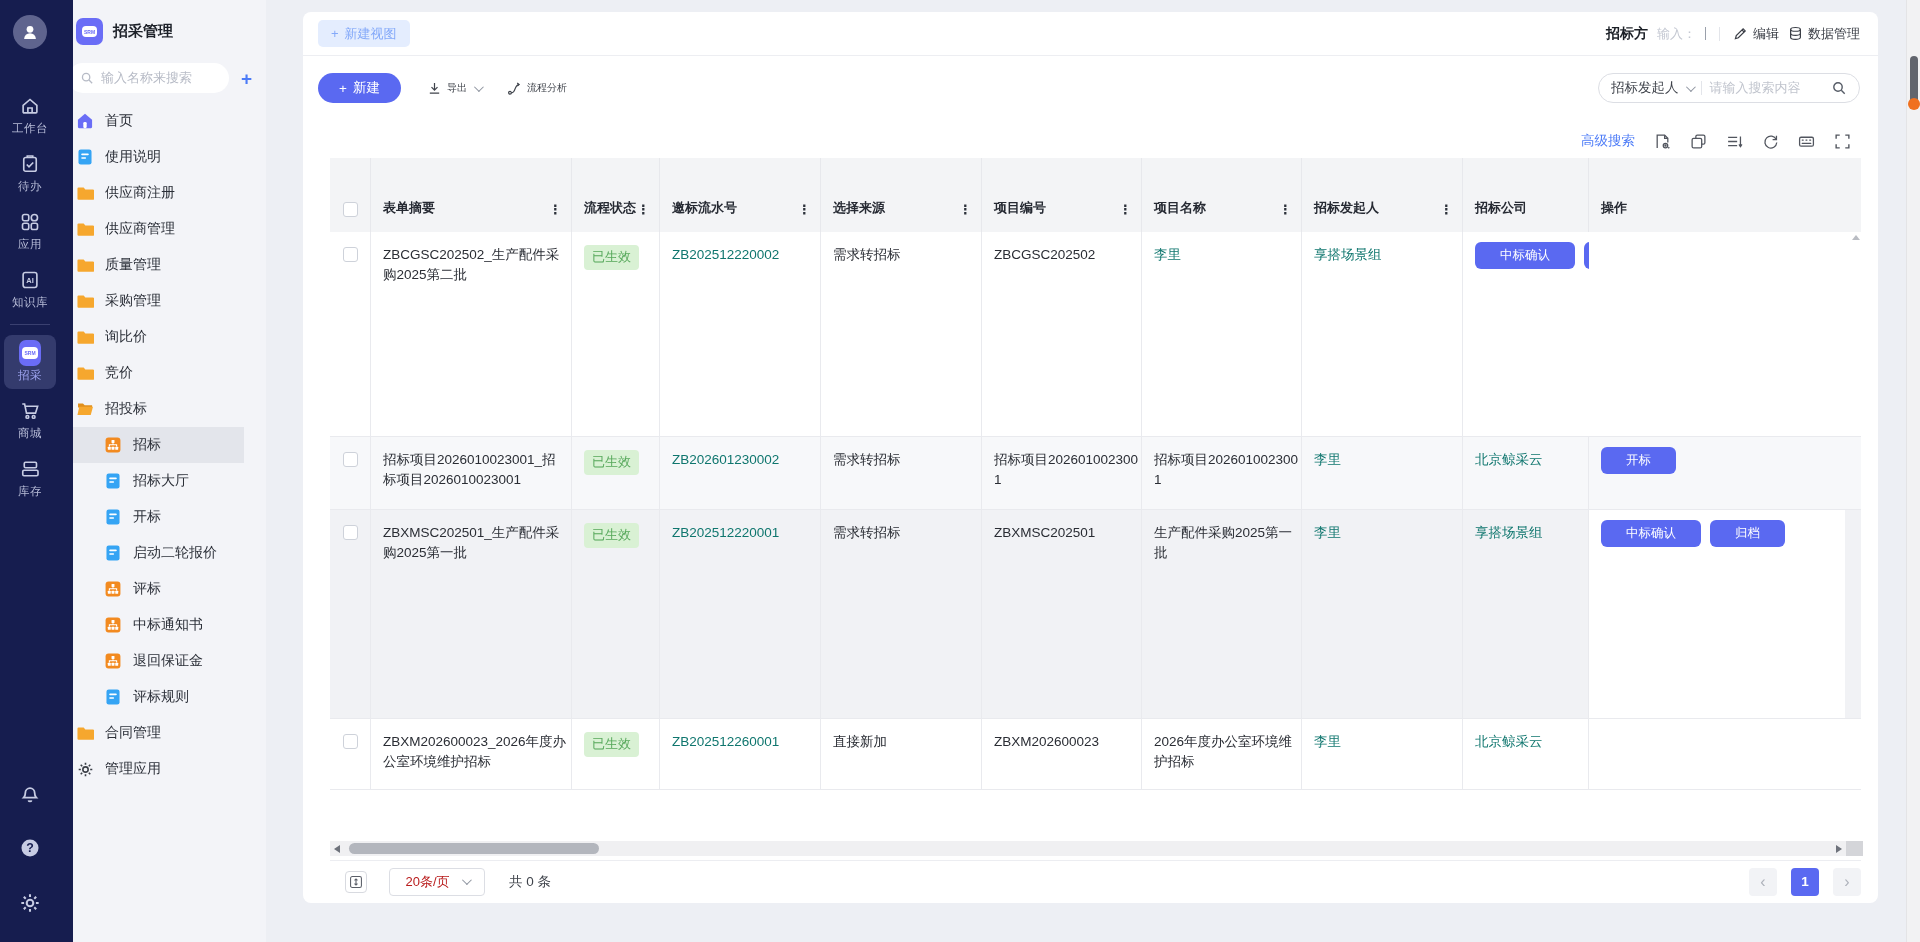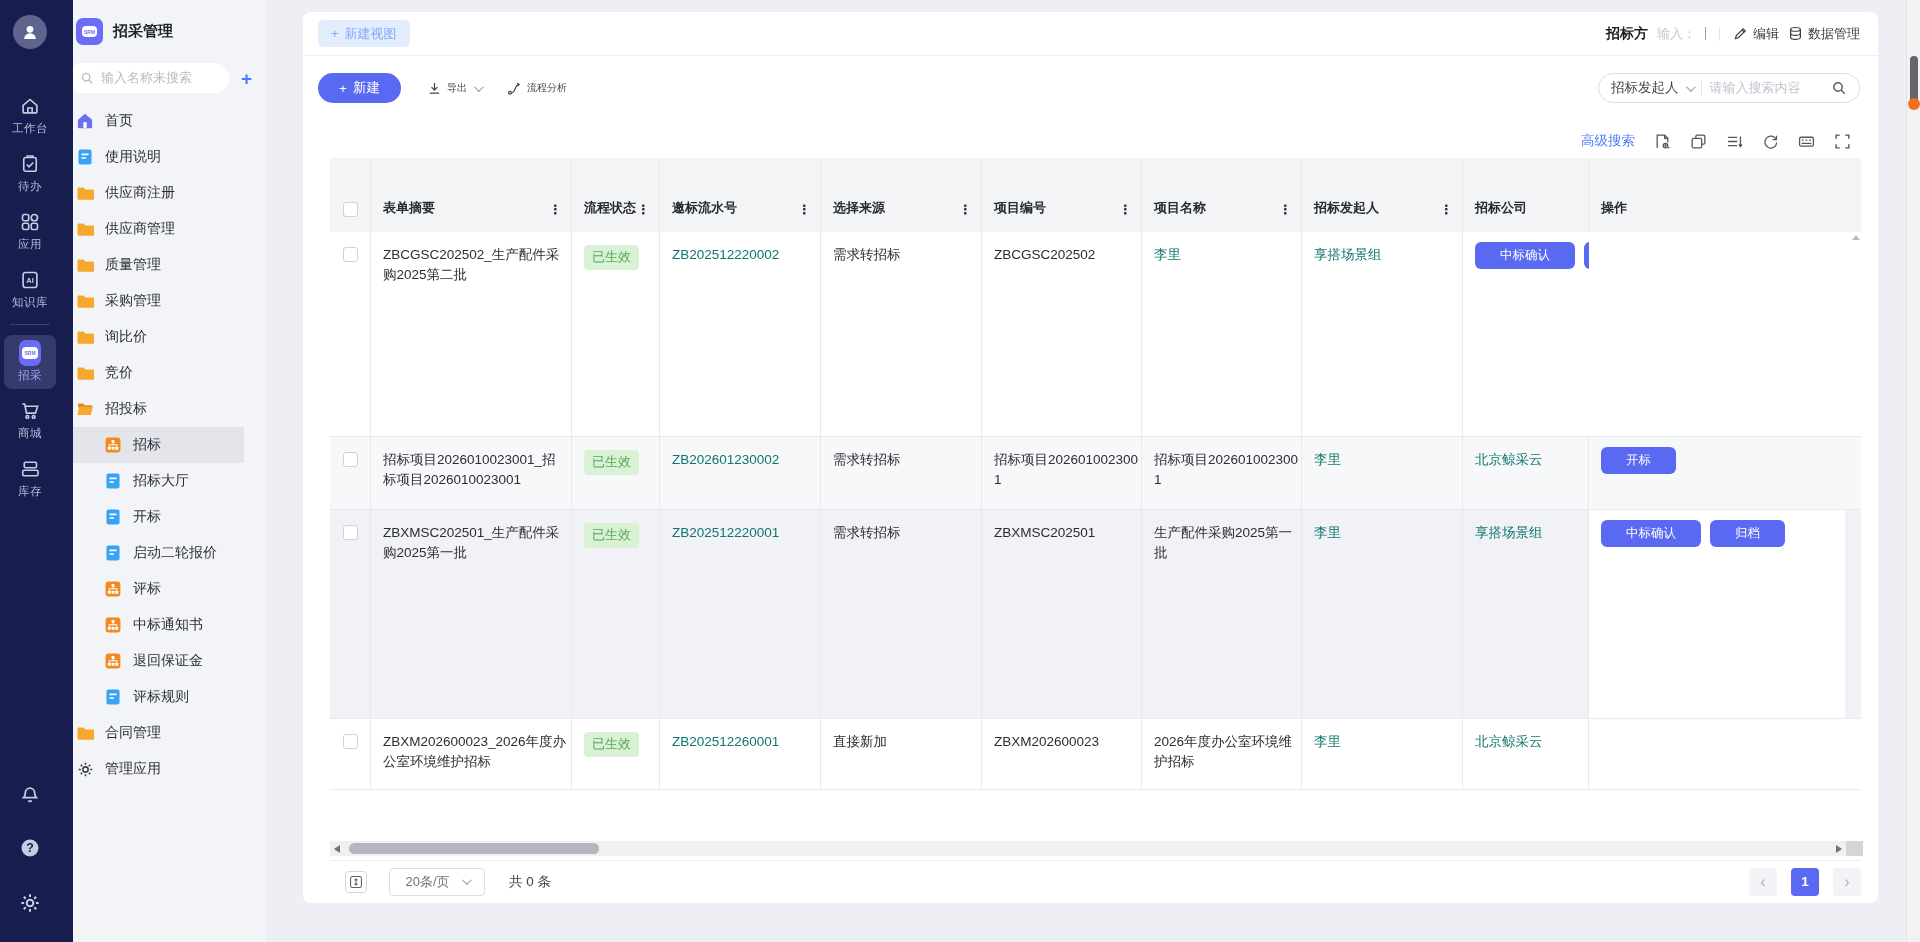--- a/index.html
+++ b/index.html
@@ -134,21 +134,21 @@
     border-radius:6px; cursor:grab; }
   .scroll-corner { position:absolute; left:1543px; top:829px; width:17px; height:15px; background:#d4d5d9; }
 
   
   .pager { position:absolute; left:27px; right:17px; top:848px; height:42px; border-top:1px solid #ecedf1;
     display:flex; align-items:center; }
   .sizer-ic { width:22px; height:22px; border:1px solid #d8dae0; border-radius:4px; color:#5a5e67;
     display:flex; align-items:center; justify-content:center; cursor:pointer; margin-left:15px; }
   .page-size { width:96px; height:28px; border:1px solid #dcdee4; border-radius:4px; background:#fff;
     margin-left:22px; display:flex; align-items:center; justify-content:center; gap:10px;
-    font-size:13px; color:#737373; cursor:pointer; }
+    font-size:13px; color:#b91c1c; cursor:pointer; }
   .total { margin-left:24px; font-size:13.5px; color:#3f434b; }
   .pg-right { margin-left:auto; display:flex; align-items:center; gap:14px; }
   .pg-btn { width:28px; height:28px; border-radius:4px; background:#f2f3f6; color:#aeb2bb;
     display:flex; align-items:center; justify-content:center; font-size:16px; cursor:pointer; }
   .pg-cur { width:28px; height:28px; border-radius:4px; background:#5a69f1; color:#fff;
     display:flex; align-items:center; justify-content:center; font-size:13.5px; font-weight:bold;
     cursor:pointer; }
 
   
   .win-sb { position:absolute; right:0; top:0; width:14px; height:942px; background:#f2f2f3;

